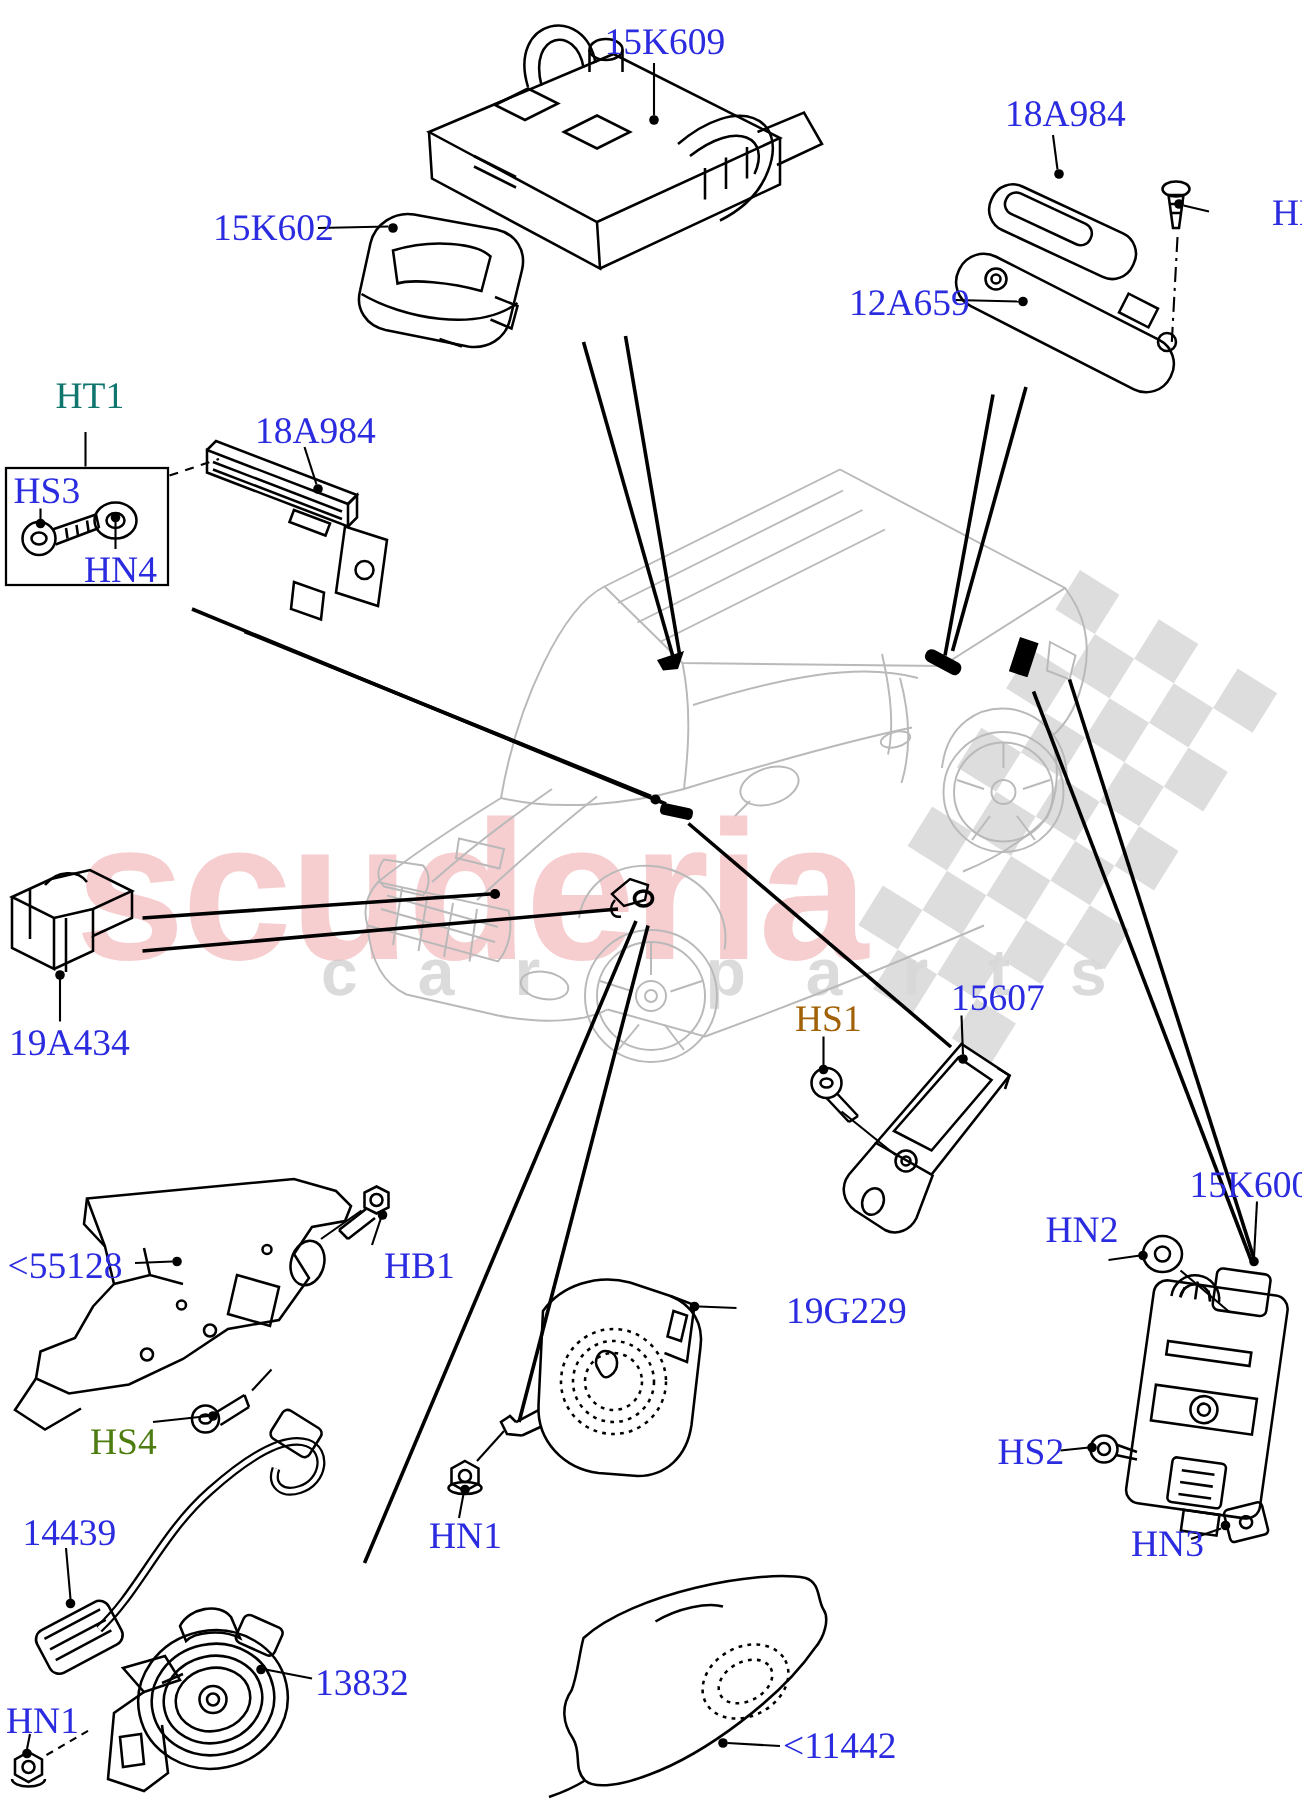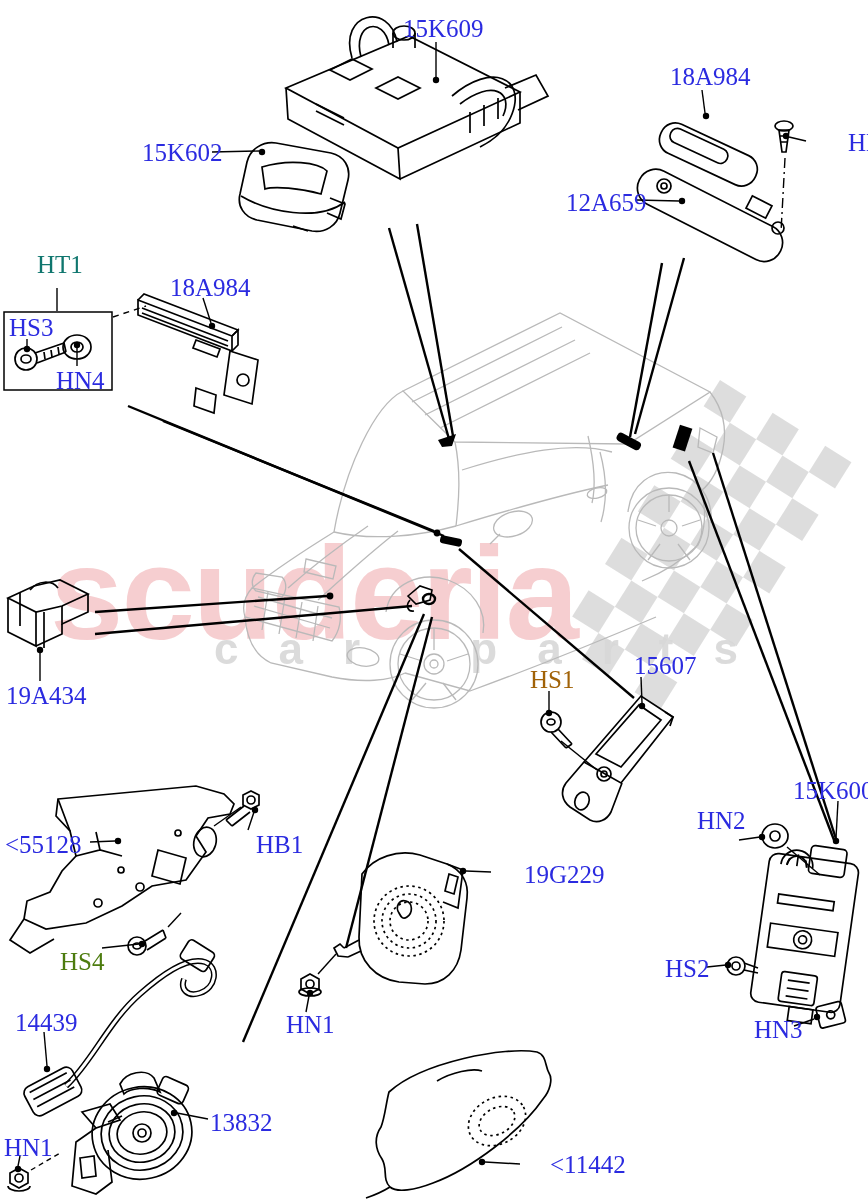--- a/index.html
+++ b/index.html
@@ -400,14 +400,14 @@
   <div class="plabel" style="left: 665px; top: 956px; color: rgb(43, 43, 224);">HS2</div>
   <div class="plabel" style="left: 754px; top: 1017px; color: rgb(43, 43, 224);">HN3</div>
   <div class="plabel" style="left: 5px; top: 832px; color: rgb(43, 43, 224);">&lt;55128</div>
   <div class="plabel" style="left: 234px; top: 832px; color: rgb(43, 43, 224); margin-left: 22px;">HB1</div>
   <div class="plabel" style="left: 60px; top: 937px; color: #4d7c0f; margin-top: 12px;">HS4</div>
   <div class="plabel" style="left: 15px; top: 1010px; color: rgb(43, 43, 224);">14439</div>
   <div class="plabel" style="left: 4px; top: 1135px; color: rgb(43, 43, 224);">HN1</div>
   <div class="plabel" style="left: 210px; top: 1110px; color: rgb(43, 43, 224);">13832</div>
   <div class="plabel" style="left: 493px; top: 862px; color: rgb(43, 43, 224); margin-left: 31px;">19G229</div>
   <div class="plabel" style="left: 286px; top: 1012px; color: rgb(43, 43, 224);">HN1</div>
-  <div class="plabel" style="left: 522px; top: 1152px; color: rgb(43, 43, 224); margin-left: 28px;">&lt;11442</div>
+  <div class="plabel" style="left: 522px; top: 1152px; color: rgb(43, 43, 224);">&lt;11442</div>
 </div>
 
 </body></html>

